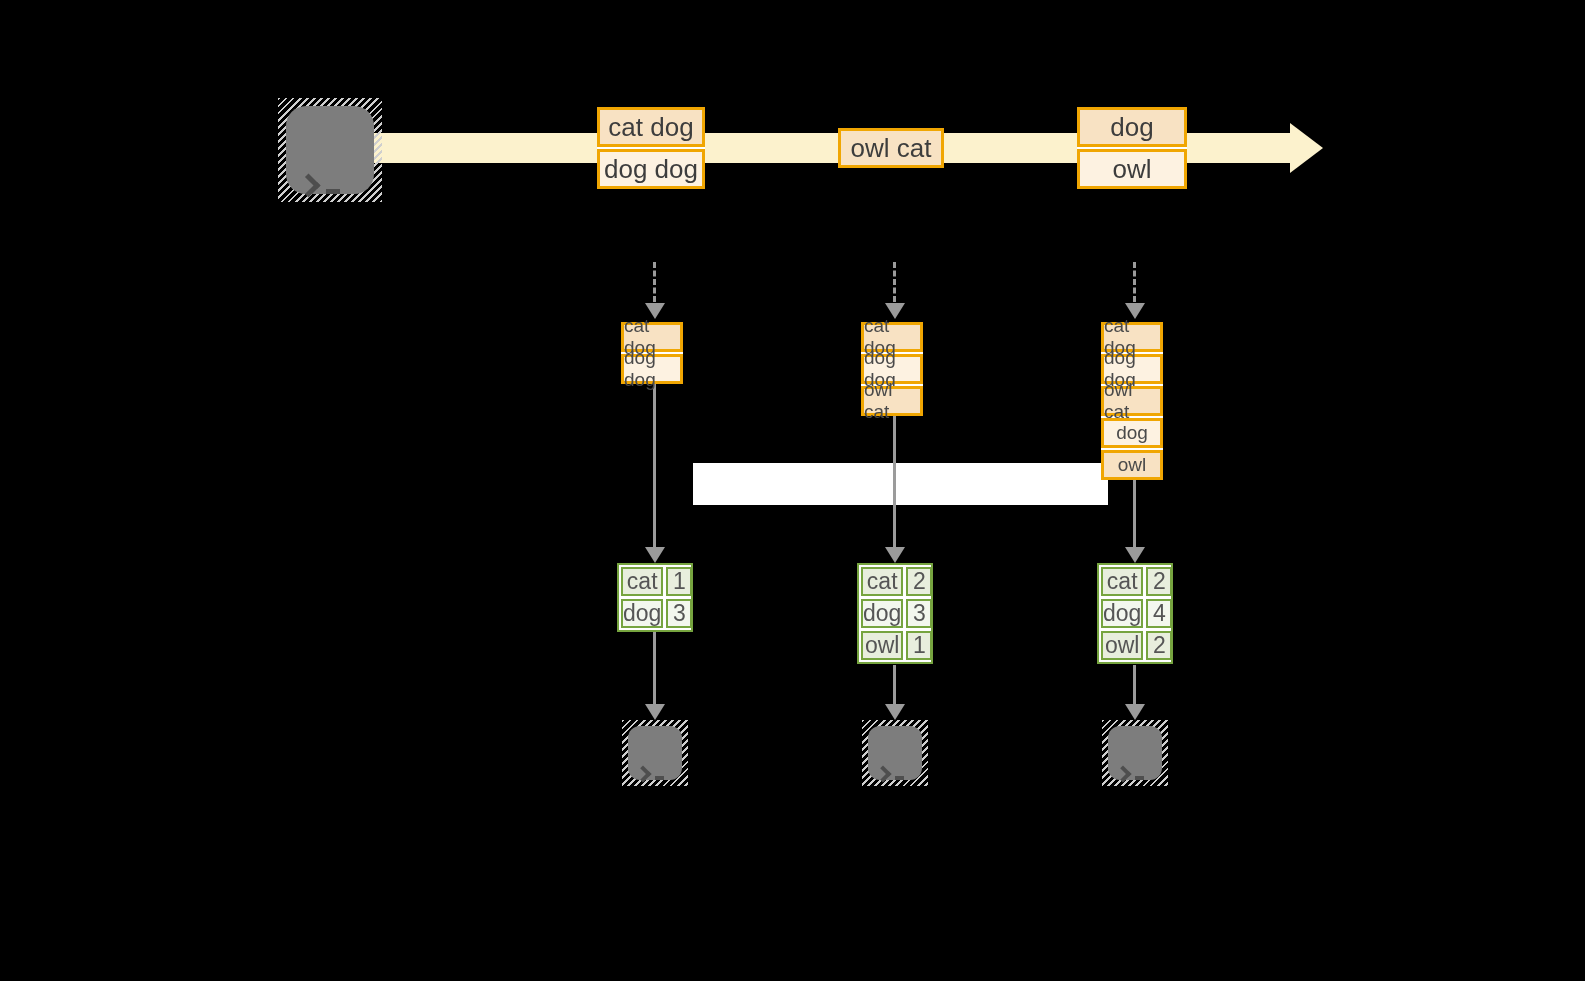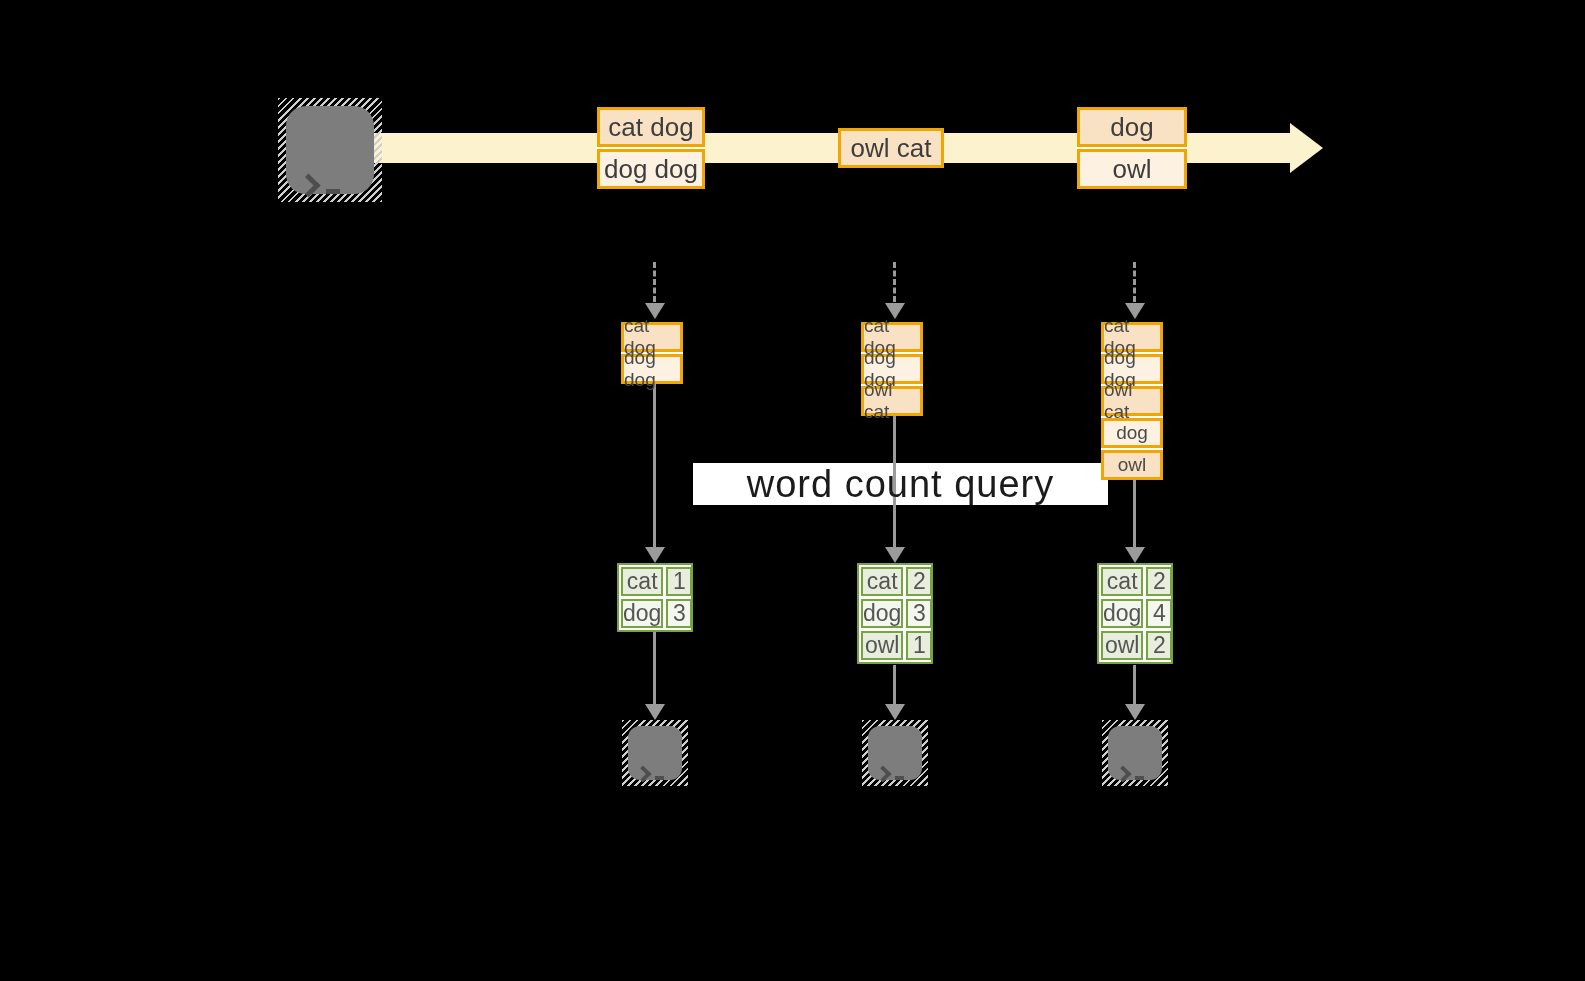--- a/index.html
+++ b/index.html
@@ -103,21 +103,20 @@
 
   <div class="banner-bg" style="left:693px;top:463px;width:415px;height:42px;"></div>
 
   <div class="vline" style="left:653px;top:384px;height:165px;"></div>
   <div class="ah" style="left:645px;top:547px;"></div>
   <div class="vline" style="left:893px;top:416px;height:133px;"></div>
   <div class="ah" style="left:885px;top:547px;"></div>
   <div class="vline" style="left:1133px;top:480px;height:69px;"></div>
   <div class="ah" style="left:1125px;top:547px;"></div>
 
-  <div class="banner-text" style="left:693px;top:463px;width:415px;height:42px;">word count query</div>
 
   <div class="gtable" style="left:617px;top:563px;width:68px;">
     <div class="gcell sage">cat</div>
     <div class="gcell sage">1</div>
     <div class="gcell white">dog</div>
     <div class="gcell white">3</div>
   </div>
   <div class="gtable" style="left:857px;top:563px;width:68px;">
     <div class="gcell sage">cat</div>
     <div class="gcell sage">2</div>

